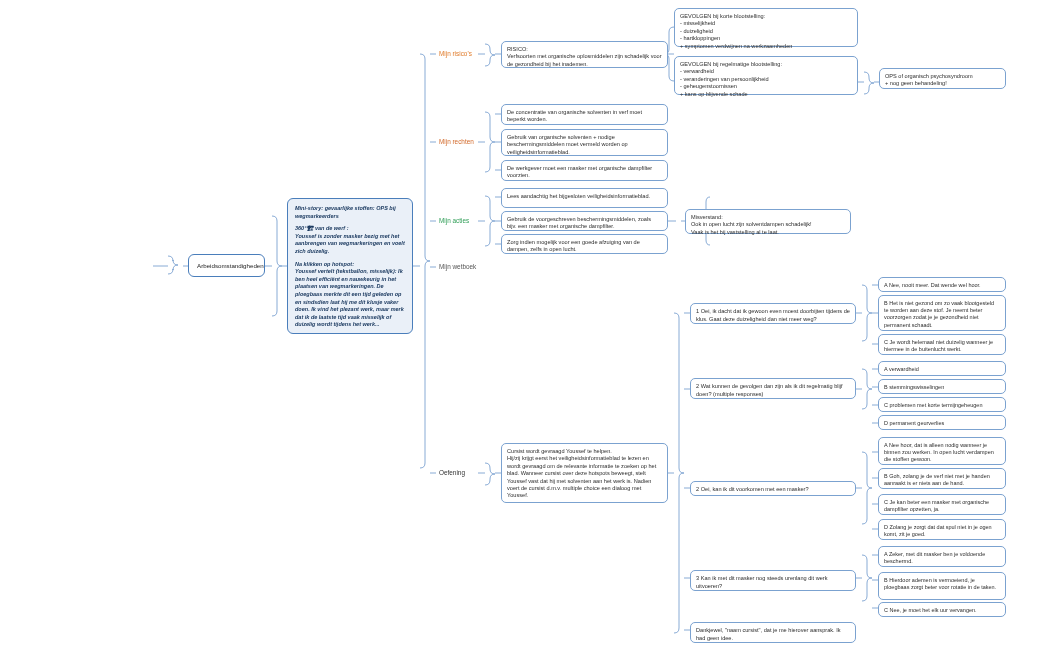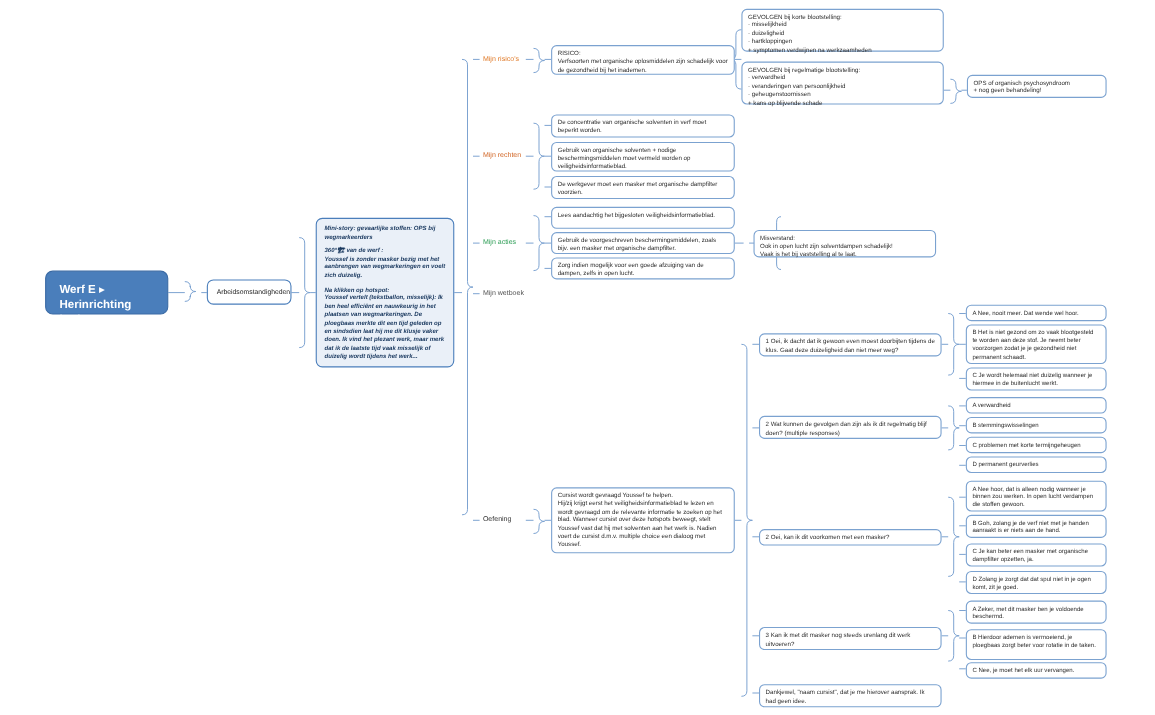--- a/index.html
+++ b/index.html
@@ -194,24 +194,20 @@
       <path d="M872 529 H878"></path>
 
       <path d="M856 578 H862"></path>
       <path d="M862 555 q5 0 5 5 v13 q0 5 5 5 q-5 0 -5 5 v13 q0 5 -5 5"></path>
       <path d="M872 555 H878"></path>
       <path d="M872 580 H878"></path>
       <path d="M872 608 H878"></path>
     </g>
   </svg>
 
-  <div class="root-node" style="left:41px;top:246px;width:112px;height:40px;">
-    <span class="l1">Werf E ▸</span>
-    <span class="l2">Herinrichting kruispunt</span>
-  </div>
 
   <div class="child1" style="left:188px;top:254px;width:77px;height:23px;">Arbeidsomstandigheden</div>
 
   <div class="story" style="left:287px;top:198px;width:126px;height:136px;">
     <p>Mini-story: gevaarlijke stoffen: OPS bij wegmarkeerders</p>
     <p>360°🏗 van de werf :</p>
     <p style="margin-top:-5px">Youssef is zonder masker bezig met het aanbrengen van wegmarkeringen en voelt zich duizelig.</p>
     <p>Na klikken op hotspot:</p>
     <p style="margin-top:-5px">Youssef vertelt (tekstballon, misselijk): Ik ben heel efficiënt en nauwkeurig in het plaatsen van wegmarkeringen.  De ploegbaas merkte dit een tijd geleden op en sindsdien laat hij me dit klusje vaker doen. Ik vind het plezant werk, maar merk dat ik de laatste tijd vaak misselijk of duizelig wordt tijdens het werk...</p>
   </div>

